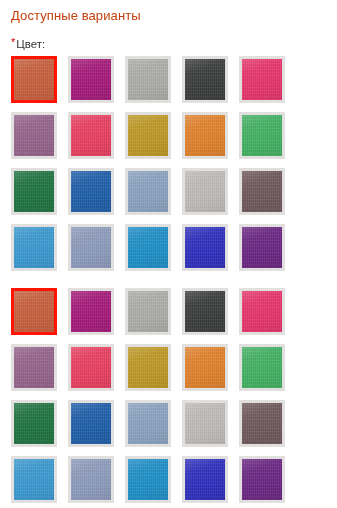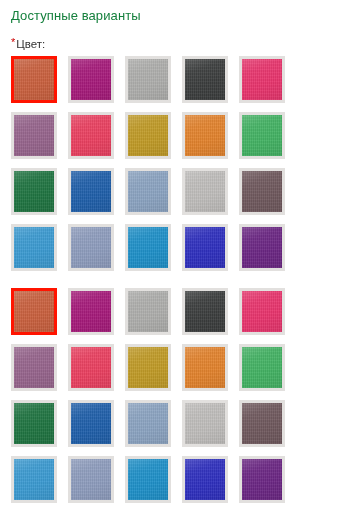--- a/index.html
+++ b/index.html
@@ -12,21 +12,21 @@
     background: #ffffff;
     font-family: "Liberation Sans", sans-serif;
     overflow: hidden;
     position: relative;
   }
   .options-panel {
     padding: 0;
   }
   .panel-title {
     font-size: 13px;
-    color: #15803d;
+    color: #c2410c;
     padding: 8px 0 0 11px;
     line-height: 16px;
     font-weight: normal;
     margin: 0;
     letter-spacing: 0.1px;
   }
   .option-group {
     margin: 0;
   }
   .group-label {

